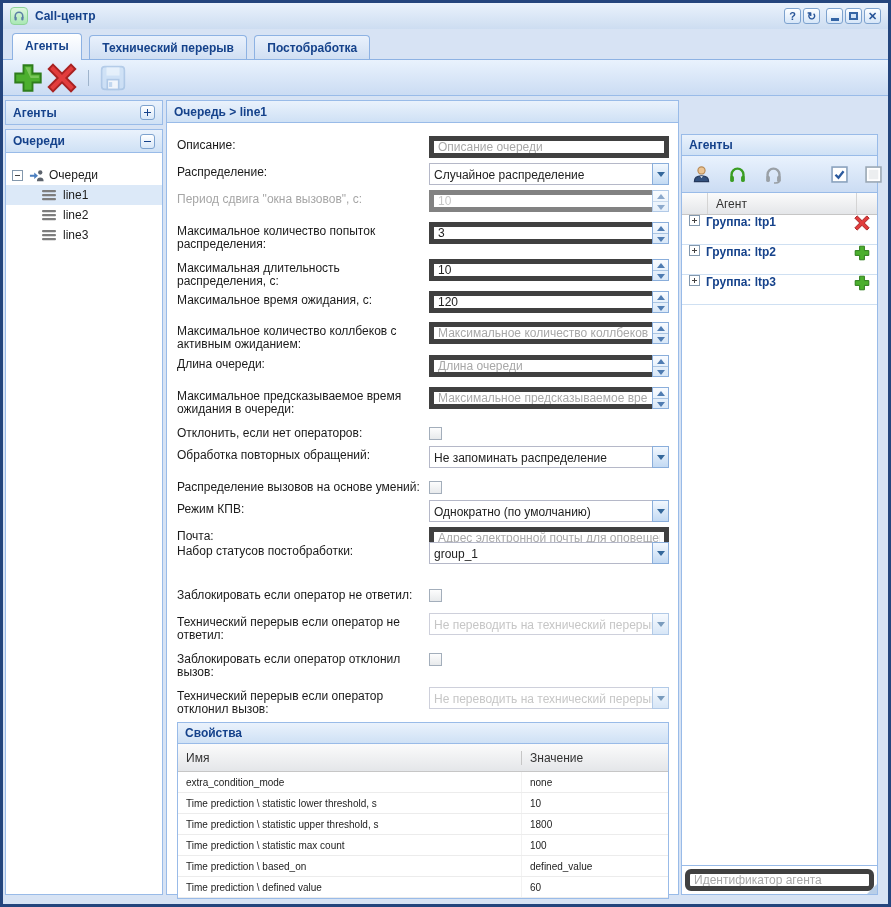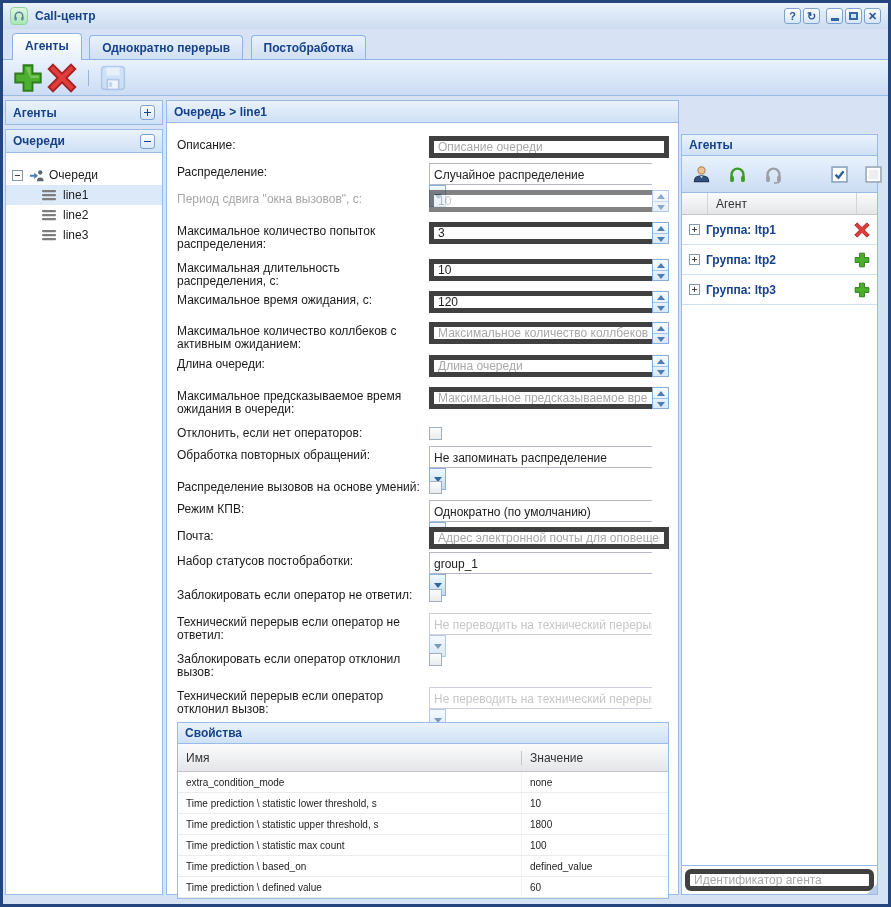--- a/index.html
+++ b/index.html
@@ -80,21 +80,21 @@
   .spinwrap { display:flex; }
   .spinwrap .ipt { width:223px; border-right:none; }
   .spin { width:17px; height:22px; border:1px solid #8aaedb; background:linear-gradient(#f8fbff,#d9e8f8);
     display:flex; flex-direction:column; cursor:pointer; }
   .spin i { flex:1; position:relative; }
   .spin i + i { border-top:1px solid #a9c4e2; }
   .spin i::after { content:""; position:absolute; left:4px; border-left:4px solid transparent; border-right:4px solid transparent; }
   .spin i.up::after { top:3px; border-bottom:5px solid #4f7cb2; }
   .spin i.dn::after { top:3px; border-top:5px solid #4f7cb2; }
   .dim { opacity:.65; }
-  .combo { display:flex; cursor:pointer;flex-direction:column; }
+  .combo { display:flex; cursor:pointer; }
   .ctext { width:223px; height:22px; border:1px solid #b5b8c8; border-right:none; background:#fff;
     font-size:12px; color:#222; padding:4px 4px 0; white-space:nowrap; overflow:hidden; }
   .ctext.gray { color:#a8a8a8; }
   .ctrg { width:17px; height:22px; border:1px solid #8aaedb; background:linear-gradient(#f2f8fe,#c3daf3);
     position:relative; }
   .ctrg::after { content:""; position:absolute; left:4px; top:8px; border-left:4px solid transparent;
     border-right:4px solid transparent; border-top:5px solid #33679b; }
   .cb { width:13px; height:13px; border:1px solid #a3aebb; background:linear-gradient(#fdfdfd,#e8eaec);
     position:absolute; left:252px; top:3px; cursor:pointer; }
 
@@ -112,21 +112,21 @@
   
   .right-panel { position:absolute; left:678px; top:37px; bottom:9px; width:197px; border:1px solid #99bbe8; background:#fff; }
   .right-panel > .hdr { height:21px; }
   .agents-toolbar { height:37px; border-bottom:1px solid #99bbe8; background:linear-gradient(#e9f2fd,#cbdcf3);
     display:flex; align-items:center; padding:0 8px; gap:13px; }
   .agrid-hdr { height:22px; display:flex; background:linear-gradient(#fbfbfb,#e4e6e9);
     border-bottom:1px solid #c6c6c6; font-size:12px; color:#333; align-items:center; }
   .agrid-hdr .c1 { width:26px; border-right:1px solid #d4d4d4; height:100%; }
   .agrid-hdr .c2 { flex:1; padding-left:8px; border-right:1px solid #d4d4d4; height:100%; display:flex; align-items:center; }
   .agrid-hdr .c3 { width:20px; }
-  .arow { height:30px; display:flex; align-items:center; padding:0 7px; border-bottom:1px solid #cfe0f2; cursor:pointer; }
+  .arow { height:30px; display:flex; padding:0 7px; border-bottom:1px solid #cfe0f2; cursor:pointer; }
   .alabel { flex:1; font-size:12px; font-weight:bold; color:#15428b; margin-left:6px; }
   .aicon { display:inline-flex; cursor:pointer; }
   .afoot { position:absolute; left:0; right:0; bottom:0; height:29px; border-top:1px solid #99bbe8;
     padding:3px; background:#fff; }
   .afoot .ipt { width:100%;border-radius:6px; }
   .grip { position:absolute; right:0; bottom:0; width:0; height:0;
     border-left:10px solid transparent; border-bottom:10px solid #b9cfe8; }
 </style>
 </head>
 <body>
@@ -150,21 +150,21 @@
         </button>
       <button class="wbtn">
           <span class="max-glyph"></span>
         </button>
       <button class="wbtn">✕</button>
     </span>
   </div>
 
   <div class="tabstrip">
     <span class="tab active">Агенты</span>
-    <span class="tab">Однократно перерыв</span>
+    <span class="tab">Технический перерыв</span>
     <span class="tab">Постобработка</span>
   </div>
 
   <div class="toolbar">
     <button class="tbtn">
       <svg width="30" height="30" viewBox="0 0 16 16">
           <path d="M5.6 1.2h4.8v4.4h4.4v4.8h-4.4v4.4H5.6v-4.4H1.2V5.6h4.4z" fill="#4caf2e" stroke="#2e7d1c"></path>
           <path d="M6.6 2.2h2.8v4.4h4.4v1.4H9.4" fill="#8ed06e" opacity=".7"></path>
         </svg>
     </button>
@@ -362,21 +362,21 @@
             <span class="ctext">Однократно (по умолчанию)</span>
             <span class="ctrg"></span>
           </span>
         </div>
 
         <div class="frow" style="top:403px">
           <label class="flabel">Почта:</label>
           <input class="ipt ffield" placeholder="Адрес электронной почты для оповещений" style="">
         </div>
 
-        <div class="frow" style="top:428px">
+        <div class="frow" style="top:418px">
           <label class="flabel">Набор статусов постобработки:</label>
           <span class="combo ffield">
             <span class="ctext">group_1</span>
             <span class="ctrg"></span>
           </span>
         </div>
 
         <div class="frow" style="top:462px">
           <label class="flabel">Заблокировать если оператор не ответил:</label>
           <span class="cb"></span>

